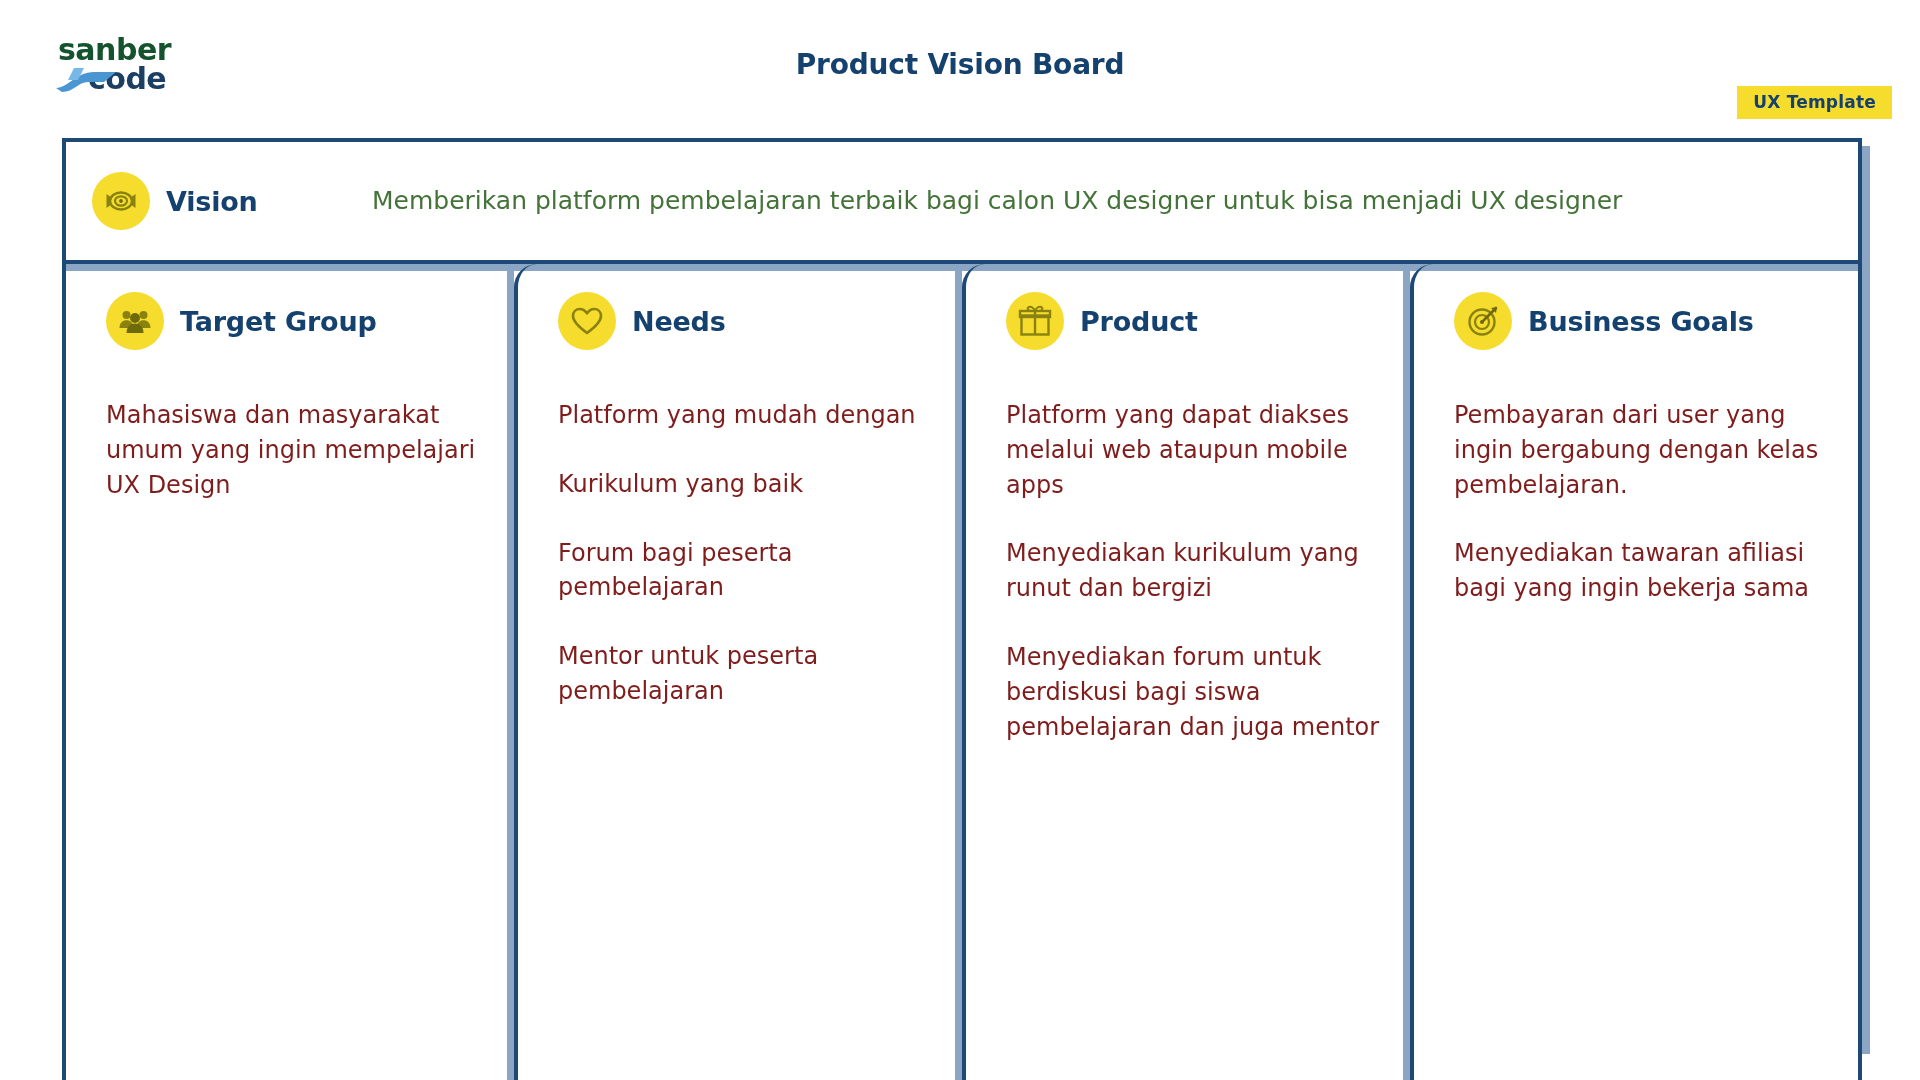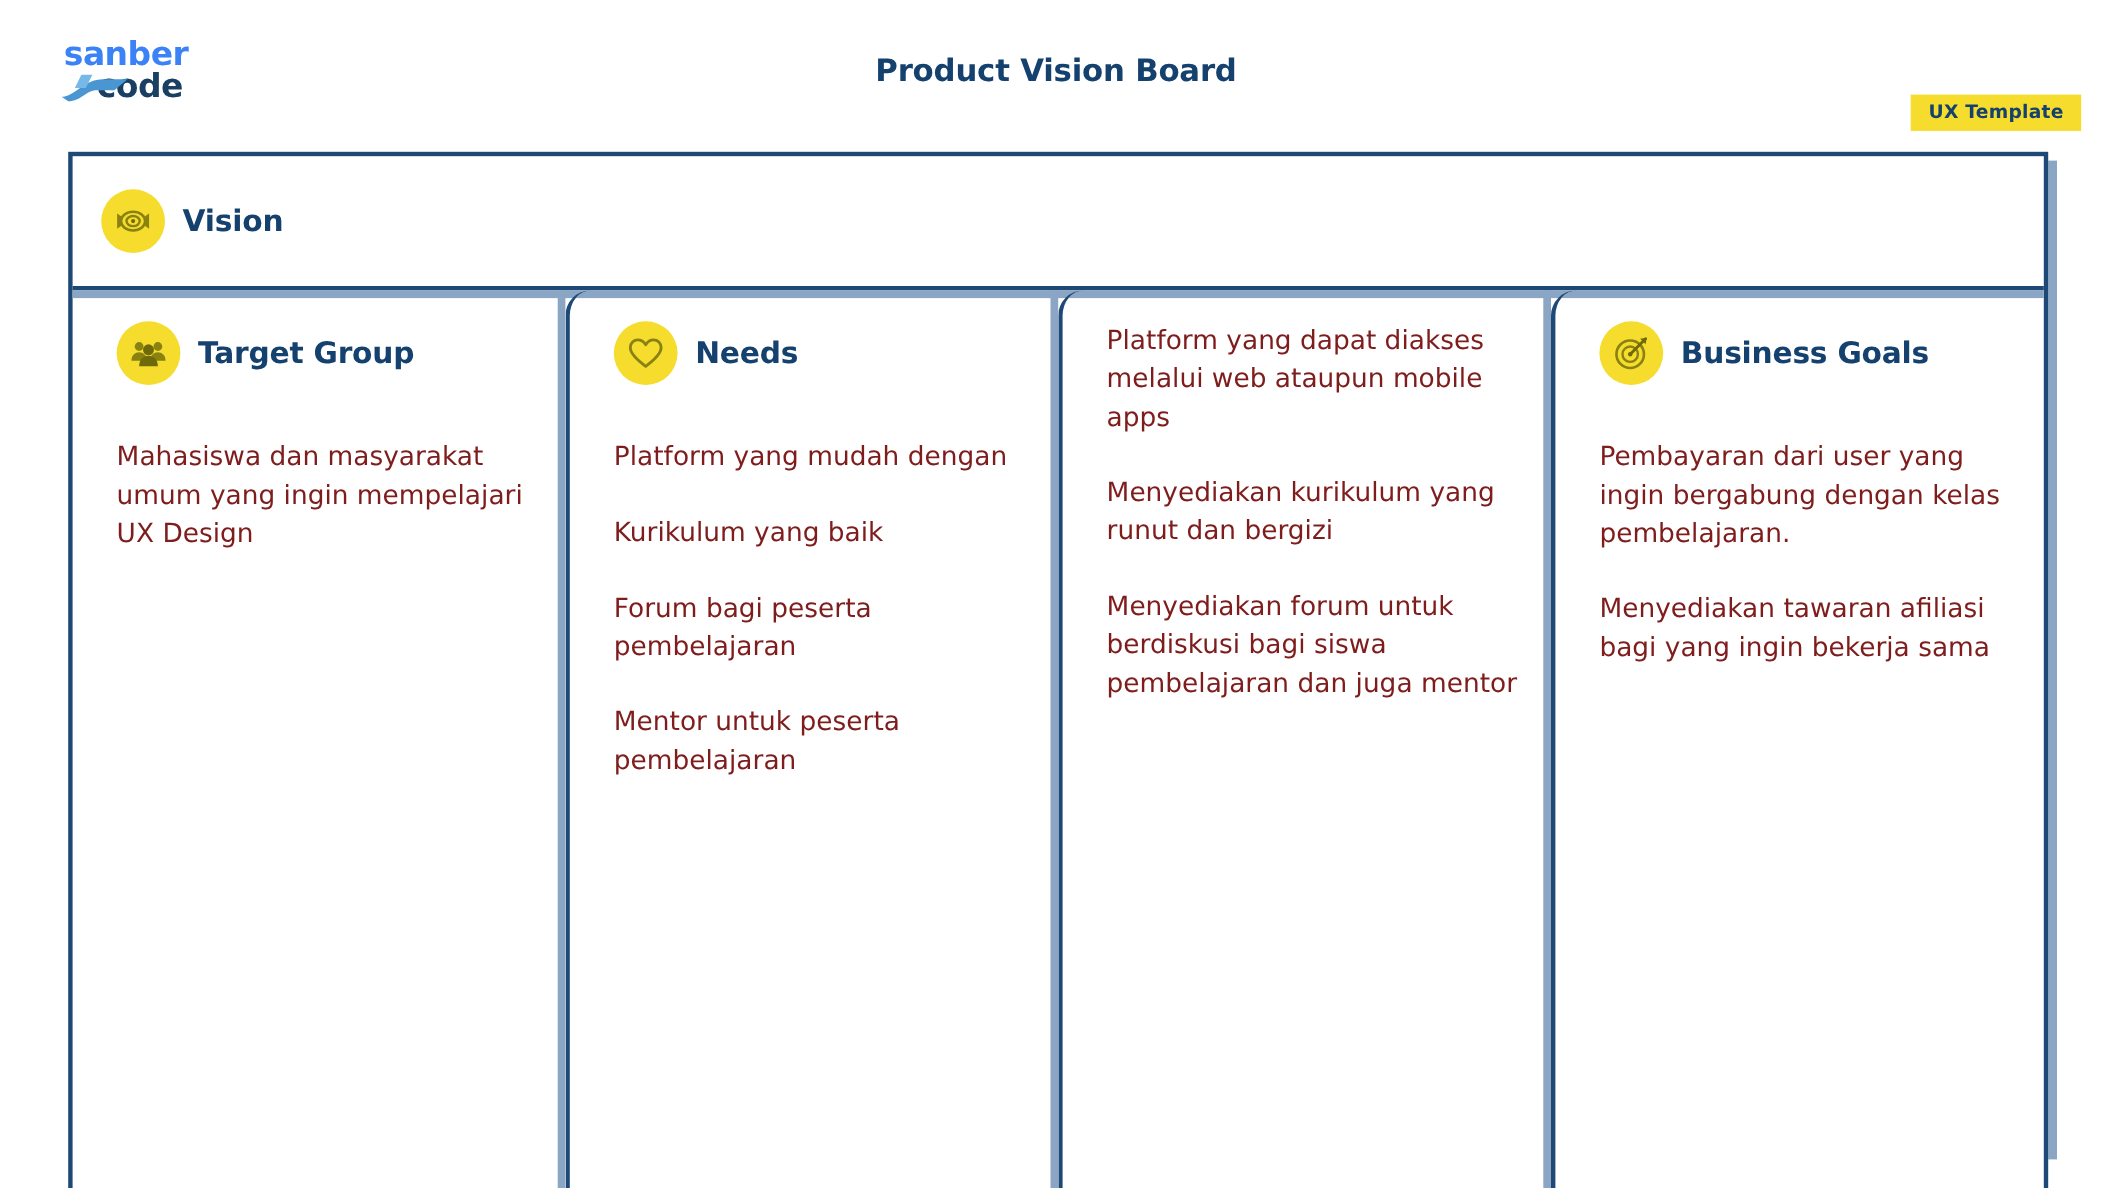--- a/index.html
+++ b/index.html
@@ -17,21 +17,21 @@
     height: 120px;
     display: flex;
     align-items: center;
   }
   .logo {
     position: absolute; left: 58px; top: 36px;
     width: 118px; height: 62px;
   }
   .logo-text-1 {
     font-size: 30px; font-weight: bold; letter-spacing: -0.5px;
-    color: #3b82f6; line-height: 0.95; font-family: "DejaVu Sans", sans-serif;
+    color: #14532d; line-height: 0.95; font-family: "DejaVu Sans", sans-serif;
   }
   .logo-text-2 {
     font-size: 30px; font-weight: bold; letter-spacing: -0.5px;
     color: #1b3f63; line-height: 0.95; margin-left: 30px;
     font-family: "DejaVu Sans", sans-serif;
   }
   .logo-swoosh {
     position: absolute; left: -4px; top: 30px;
     width: 66px; height: 30px;
     color: #3f8ecc;
@@ -188,20 +188,21 @@
             <svg width="36" height="36" viewBox="0 0 36 36" fill="none">
               <ellipse cx="18" cy="18" rx="11" ry="8.5" stroke="#8a8210" stroke-width="2.4" fill="none"></ellipse>
               <ellipse cx="18" cy="18" rx="6" ry="4.6" stroke="#8a8210" stroke-width="2.2" fill="none"></ellipse>
               <circle cx="18" cy="18" r="1.9" fill="#6e6a0c"></circle>
               <path d="M7 13.5 L3.5 11 L3.5 25 L7 22.5" fill="#8a8210"></path>
               <path d="M29 13.5 L32.5 11 L32.5 25 L29 22.5" fill="#8a8210"></path>
             </svg>
           </span>
           <span class="section-label">Vision</span>
         </div>
+        <div class="vision-body">Memberikan platform pembelajaran terbaik bagi calon UX designer untuk bisa menjadi UX designer</div>
       </div>
 
       <div class="columns">
 
         <div class="col">
           <div class="col-head">
             <span class="icon-bubble">
               <svg width="36" height="36" viewBox="0 0 36 36" fill="none">
                 <circle cx="9.5" cy="12" r="4" fill="#8a8210"></circle>
                 <path d="M2.5 25 C2.5 19.8 5.8 17.2 9.5 17.2 C13.2 17.2 16.5 19.8 16.5 25 Z" fill="#8a8210"></path>
@@ -229,20 +230,32 @@
           </div>
           <div class="col-body">
             <p class="col-para">Platform yang mudah dengan</p>
             <p class="col-para">Kurikulum yang baik</p>
             <p class="col-para">Forum bagi peserta pembelajaran</p>
             <p class="col-para">Mentor untuk peserta pembelajaran</p>
           </div>
         </div>
 
         <div class="col">
+          <div class="col-head">
+            <span class="icon-bubble">
+              <svg width="34" height="34" viewBox="0 0 34 34" fill="none">
+                <rect x="3.5" y="11.5" width="27" height="19" stroke="#8a8210" stroke-width="2.4" fill="none"></rect>
+                <rect x="2" y="7" width="30" height="6" stroke="#8a8210" stroke-width="2.4" fill="none"></rect>
+                <line x1="17" y1="7" x2="17" y2="30.5" stroke="#8a8210" stroke-width="2.4"></line>
+                <path d="M17 7 C17 7 14.5 1.5 11 3 C8 4.3 10.5 7 13 7 Z" stroke="#8a8210" stroke-width="2" fill="none"></path>
+                <path d="M17 7 C17 7 19.5 1.5 23 3 C26 4.3 23.5 7 21 7 Z" stroke="#8a8210" stroke-width="2" fill="none"></path>
+              </svg>
+            </span>
+            <span class="section-label">Product</span>
+          </div>
           <div class="col-body">
             <p class="col-para">Platform yang dapat diakses melalui web ataupun mobile apps</p>
             <p class="col-para">Menyediakan kurikulum yang runut dan bergizi</p>
             <p class="col-para">Menyediakan forum untuk berdiskusi bagi siswa pembelajaran dan juga mentor</p>
           </div>
         </div>
 
         <div class="col">
           <div class="col-head">
             <span class="icon-bubble">

